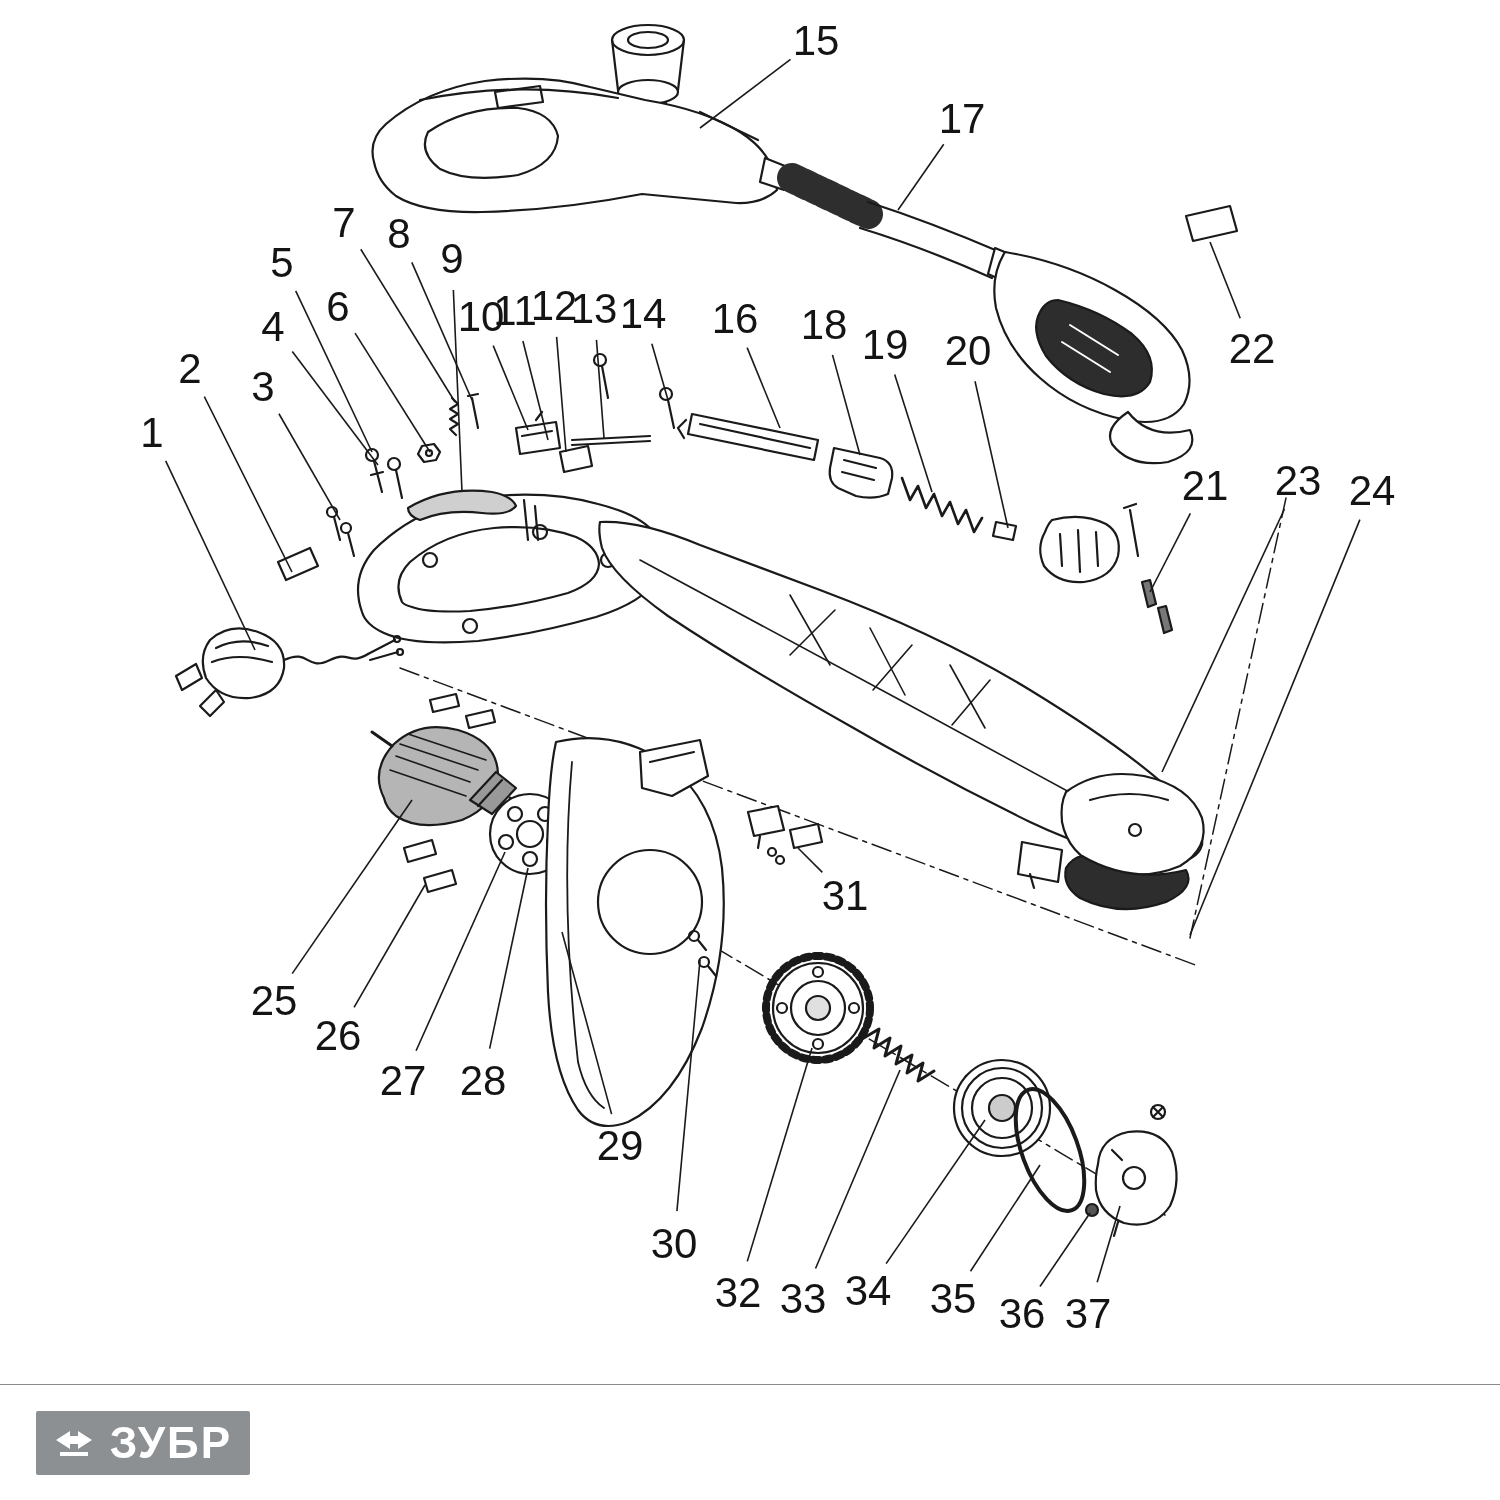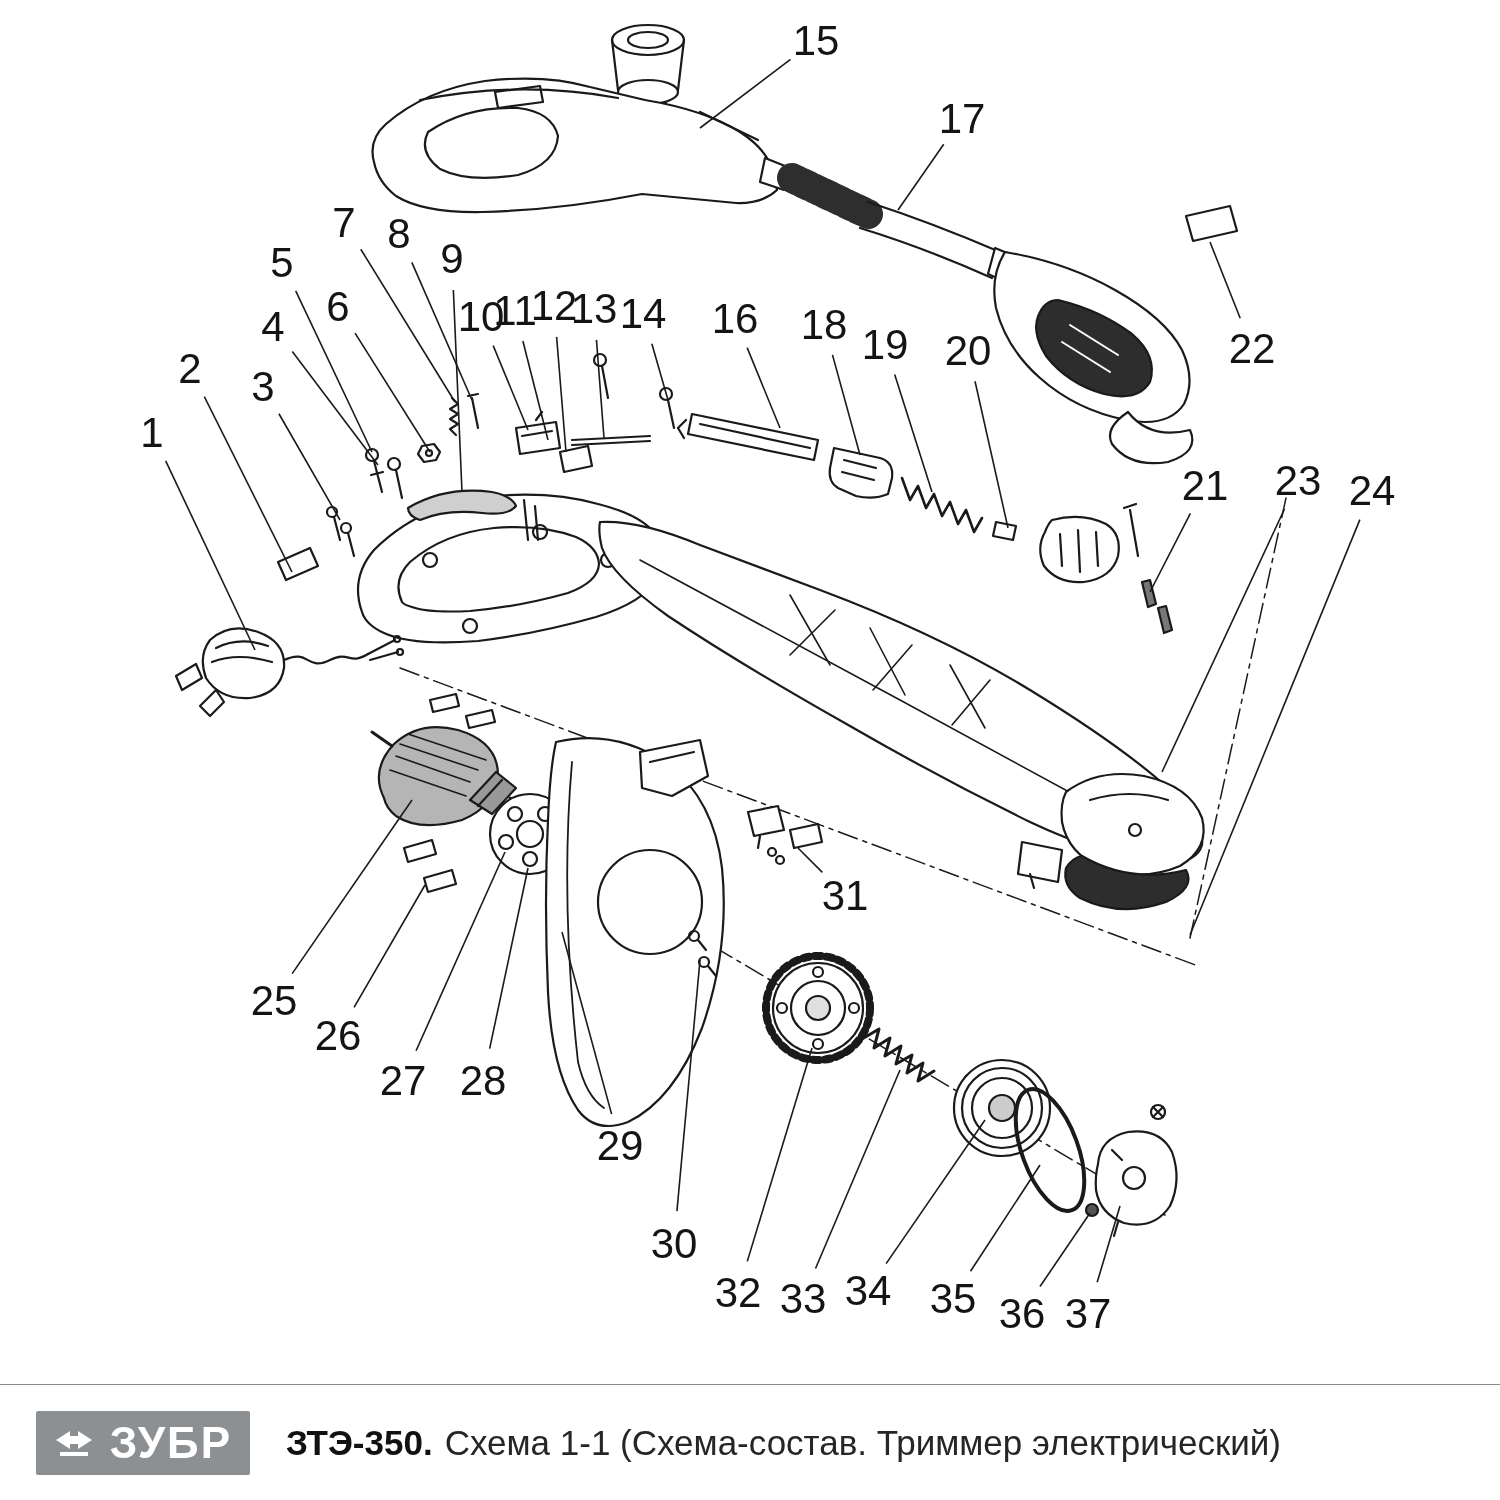--- a/index.html
+++ b/index.html
@@ -301,17 +301,14 @@
   <div class="footer">
     <div class="logo">
       <span class="glyph">
         <svg width="40" height="36" viewBox="0 0 40 36" xmlns="http://www.w3.org/2000/svg">
           <path fill="#ffffff" d="M2 15 L16 6 L16 11 L24 11 L24 6 L38 15 L24 24 L24 19 L16 19 L16 24 Z"></path>
           <rect x="6" y="27" width="28" height="4" fill="#ffffff"></rect>
         </svg>
       </span>
       <span>ЗУБР</span>
     </div>
-    <div class="caption">
-      <span class="model">ЗТЭ-350.</span><span>Схема 1-1 (Схема-состав. Триммер электрический)</span>
-    </div>
   </div>
 </div>
 
 </body></html>

